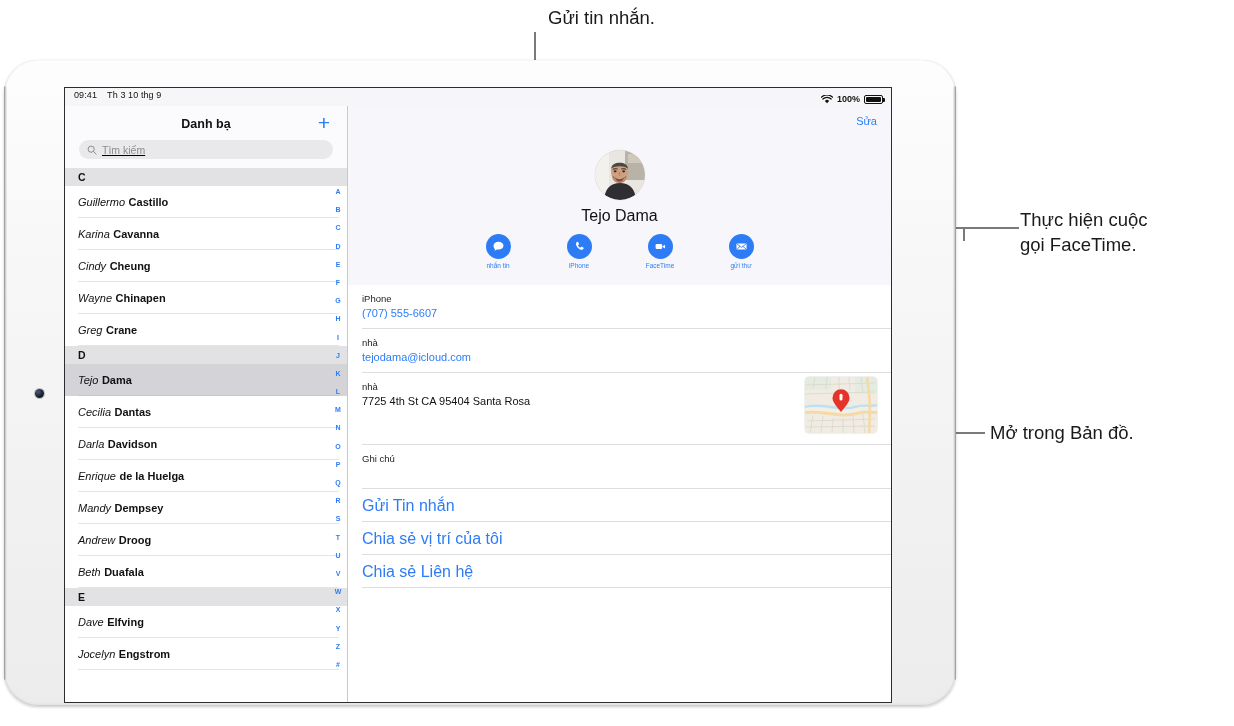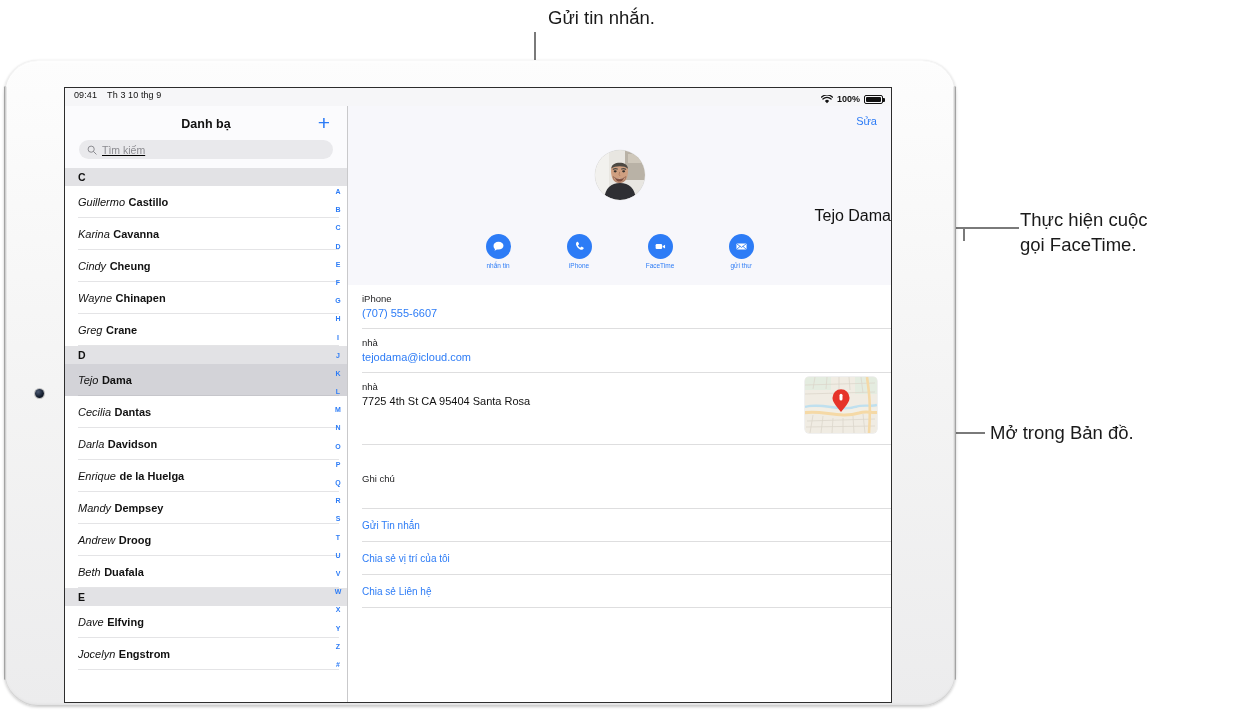--- a/index.html
+++ b/index.html
@@ -87,37 +87,37 @@
   .index-col{position:absolute;right:1px;top:0;bottom:0;width:16px;
     display:flex;flex-direction:column;align-items:center;justify-content:flex-start;
     padding-top:20px;box-sizing:border-box;pointer-events:auto;}
   .index-col span{font-size:7px;font-weight:bold;color:#2d7cf6;line-height:1;
      flex:0 0 auto;margin-bottom:11.2px;}
 
   
   .r-edit{position:absolute;right:14px;top:9px;font-size:11px;color:#2d7cf6;cursor:pointer;}
   .avatar{position:absolute;left:50%;margin-left:-25px;top:44px;width:50px;height:50px;border-radius:50%;overflow:hidden;
      background:#cfcfcb;box-shadow:0 0 0 .5px rgba(0,0,0,.06);}
-  .cname{position:absolute;left:0;right:0;top:101px;text-align:right;font-size:16px;color:#111;font-weight:normal;}
+  .cname{position:absolute;left:0;right:0;top:101px;text-align:center;font-size:16px;color:#111;font-weight:normal;}
   .actions{position:absolute;left:0;right:0;top:128px;display:flex;justify-content:center;gap:27px;}
   .act{width:54px;text-align:center;cursor:pointer;}
   .act .circ{width:25px;height:25px;border-radius:50%;background:#2d7cf6;margin:0 auto;
      display:flex;align-items:center;justify-content:center;}
   .act .lbl{margin-top:3px;font-size:6.5px;color:#2d7cf6;}
 
   .fields{position:absolute;left:0;right:0;top:179px;bottom:0;background:#ffffff;}
   .fld{position:relative;padding:7px 14px 8px 14px;box-sizing:border-box;}
   .fld:after{content:"";position:absolute;left:14px;right:0;bottom:0;height:1px;background:#dededf;}
   .fld-label{font-size:9.5px;color:#1c1c1e;line-height:14px;}
   .fld-value{font-size:11px;color:#111;line-height:15px;}
   .fld-value.link{color:#2d7cf6;}
   .fld.addr{height:72px;}
-  .fld.note{height:44px;margin-top:20px;}
+  .fld.note{height:44px;}
   .link-row{position:relative;height:33px;display:flex;align-items:center;padding-left:14px;box-sizing:border-box;
-     font-size:10px;color:#2d7cf6;cursor:pointer;}
+     font-size:16px;color:#2d7cf6;cursor:pointer;}
   .link-row:after{content:"";position:absolute;left:14px;right:0;bottom:0;height:1px;background:#dededf;}
   .map-thumb{position:absolute;right:14px;top:4px;width:72px;height:56px;border-radius:4px;overflow:hidden;
      box-shadow:0 0 0 .5px rgba(0,0,0,.12);}
 
   
   .callout{position:absolute;font-size:18.5px;color:#1a1a1a;line-height:25px;}
   .c-line{position:absolute;background:#7a7a7a;}
   .c-line.v{width:1.6px;}
   .c-line.h{height:1.6px;}
 </style>

